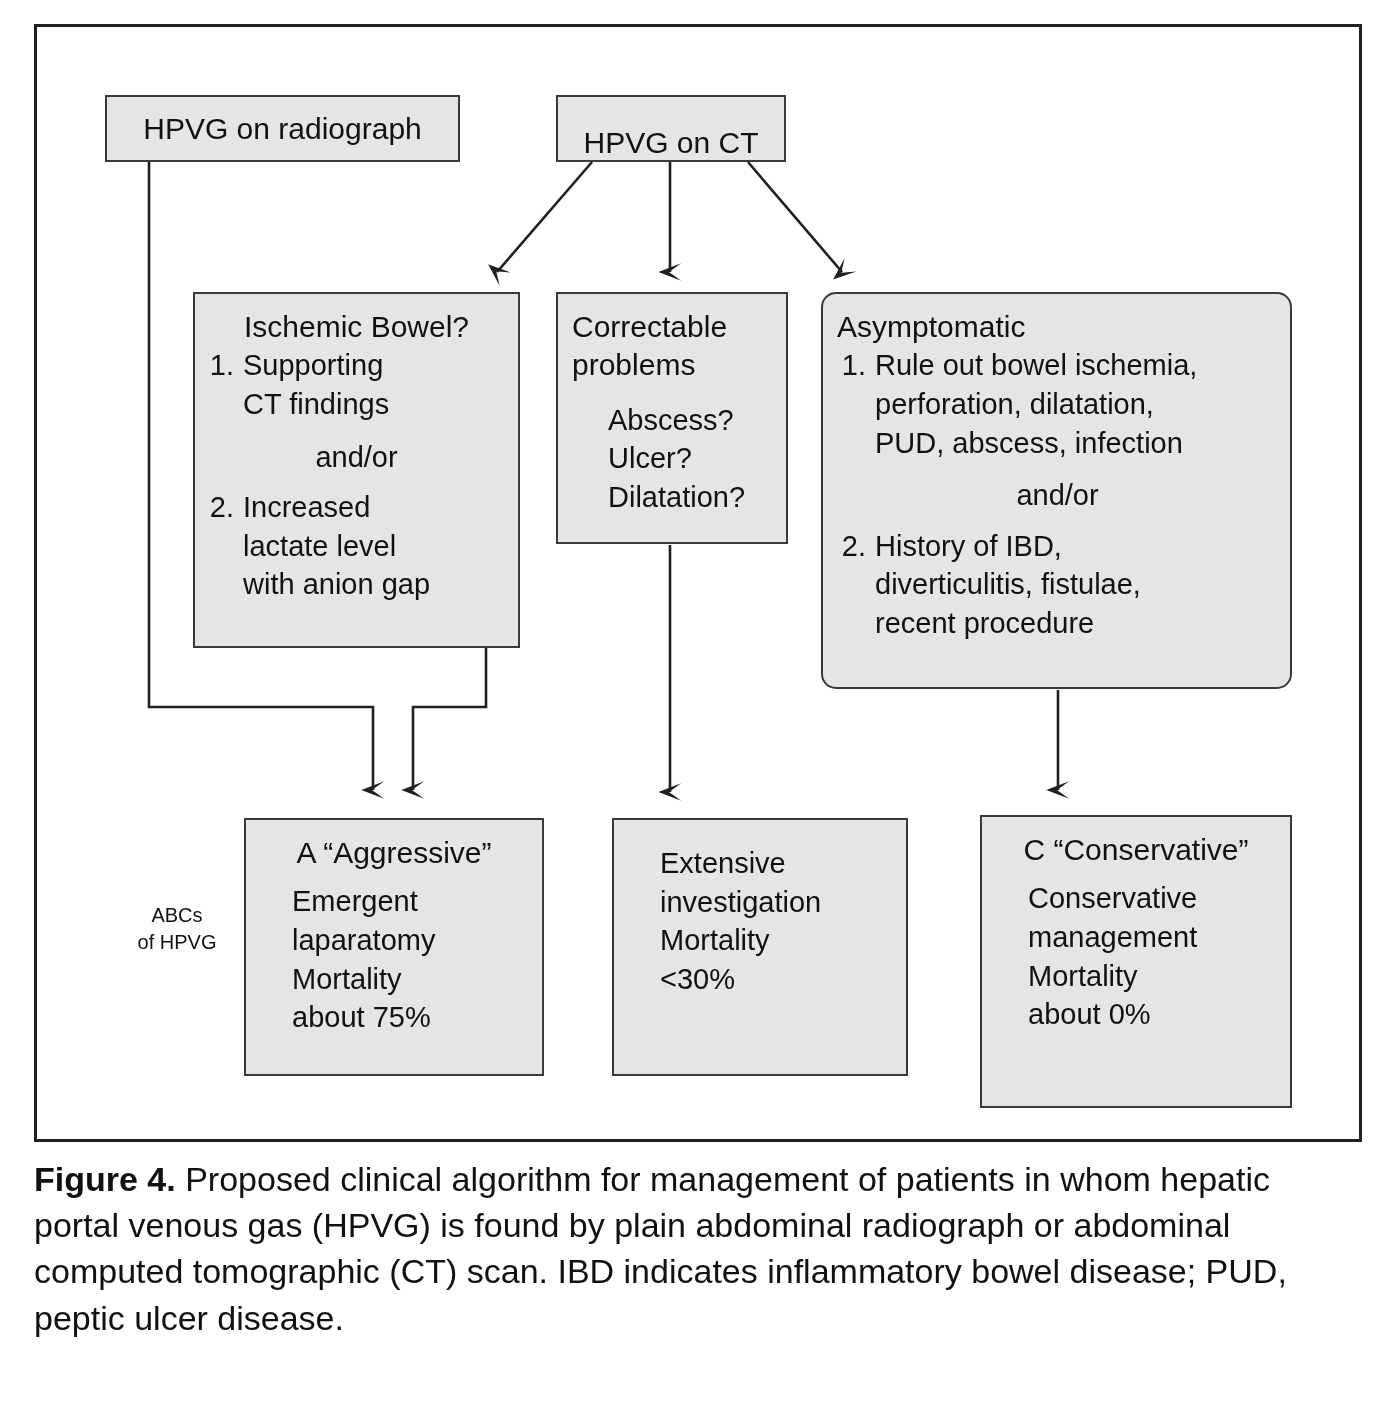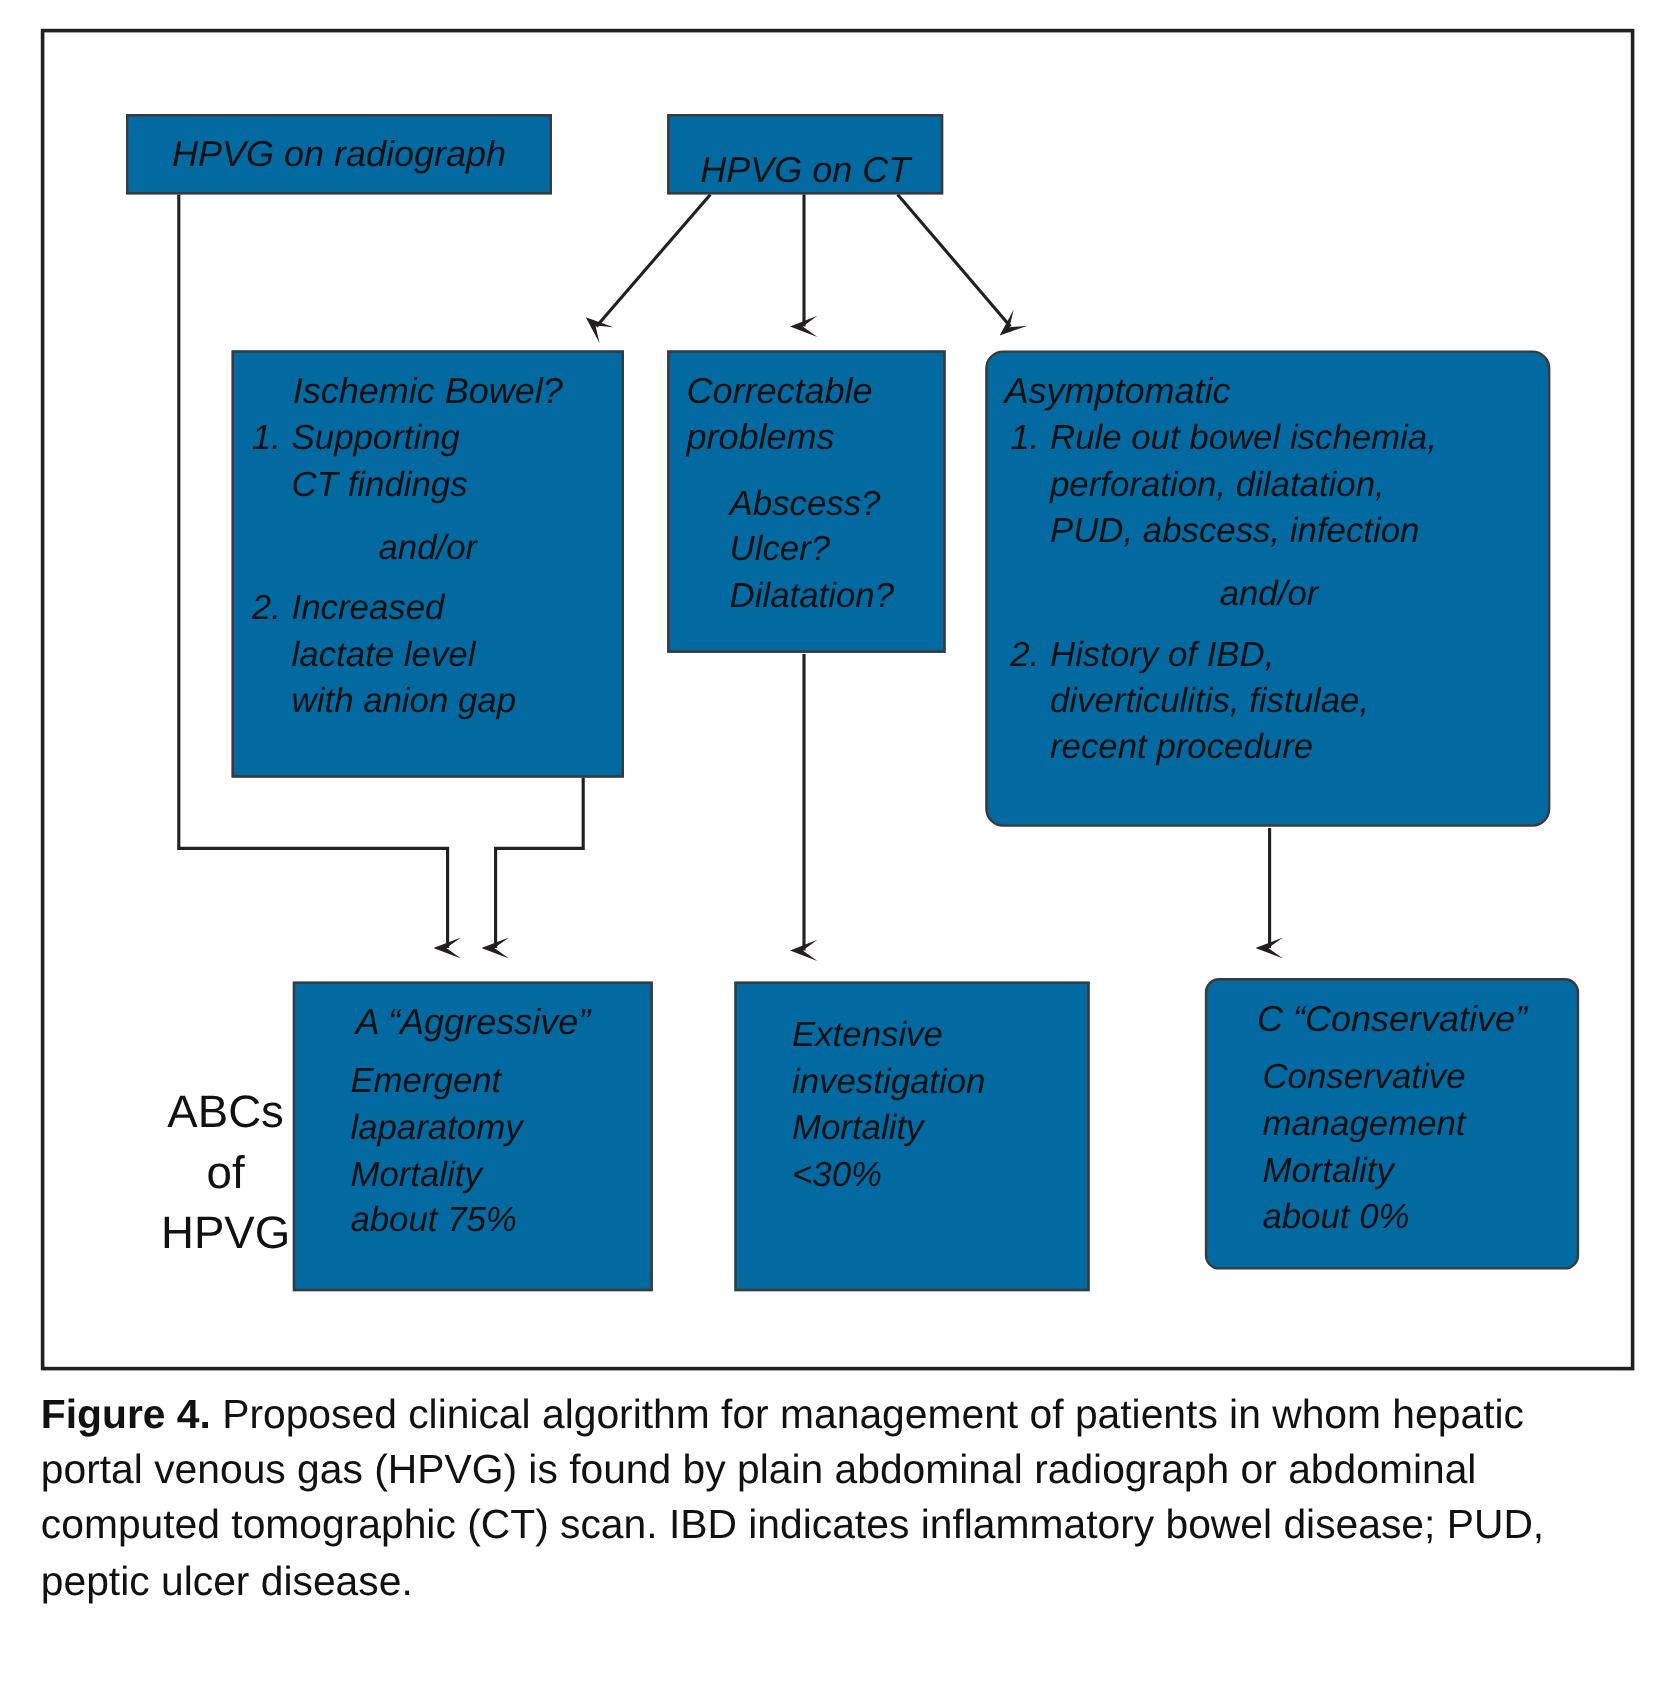--- a/index.html
+++ b/index.html
@@ -33,23 +33,22 @@
     left: 0;
     top: 0;
     width: 1379px;
     height: 1411px;
     pointer-events: none;
   }
   .node {
     position: absolute;
     box-sizing: border-box;
     border: 2.5px solid #3a3a3a;
-    background: #0369a1;
+    background: #e5e5e5;
     color: #111111;
-    font-style: italic;
   }
   .node-text {
     white-space: pre-line;
   }
   
   #node-radiograph {
     left: 105px;
     top: 95px;
     width: 355px;
     height: 67px;
@@ -100,26 +99,25 @@
     padding: 14px 10px 0 10px;
   }
   #node-b {
     left: 612px;
     top: 818px;
     width: 296px;
     height: 258px;
     padding: 14px 10px 0 10px;
   }
   #node-c {
-    left: 1004px;
+    left: 980px;
     top: 815px;
     width: 312px;
-    height: 243px;
-    padding: 14px 10px 0 10px;
-    border-radius: 12px;
+    height: 293px;
+    padding: 14px 10px 0 10px;
   }
   .title-line {
     font-size: 30px;
     line-height: 1.28;
   }
   .title-center {
     text-align: center;
   }
   .numbered {
     display: flex;
@@ -142,25 +140,25 @@
     text-align: center;
     margin: 14px 0 12px 0;
   }
   .indent-block {
     padding-left: 36px;
     font-size: 29px;
     line-height: 1.33;
   }
   #abcs-label {
     position: absolute;
-    left: 114px;
+    left: 103px;
     top: 902px;
     width: 148px;
     text-align: center;
-    font-size: 38px;
+    font-size: 20px;
     line-height: 1.33;
     color: #111111;
   }
   #figure-caption {
     position: absolute;
     left: 34px;
     top: 1156px;
     width: 1320px;
     font-size: 34px;
     line-height: 1.36;

